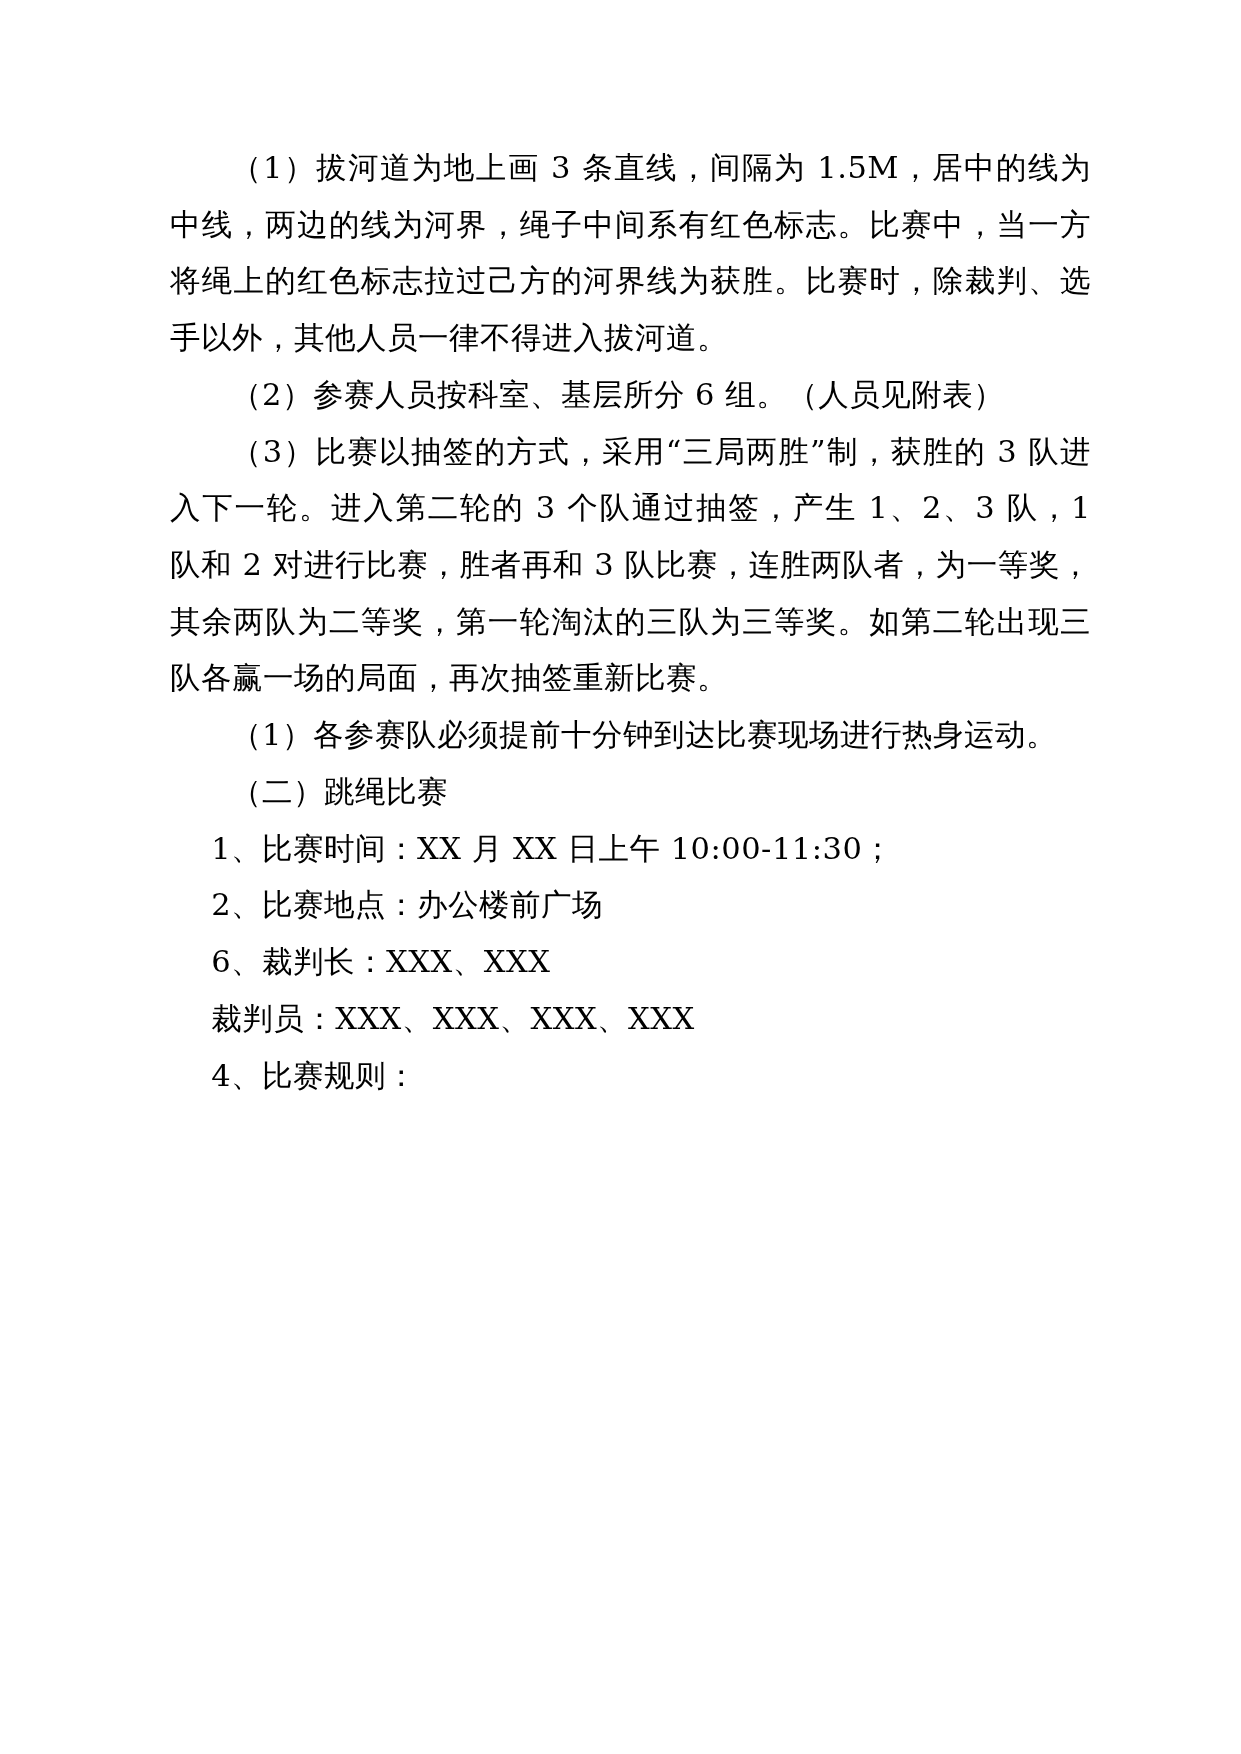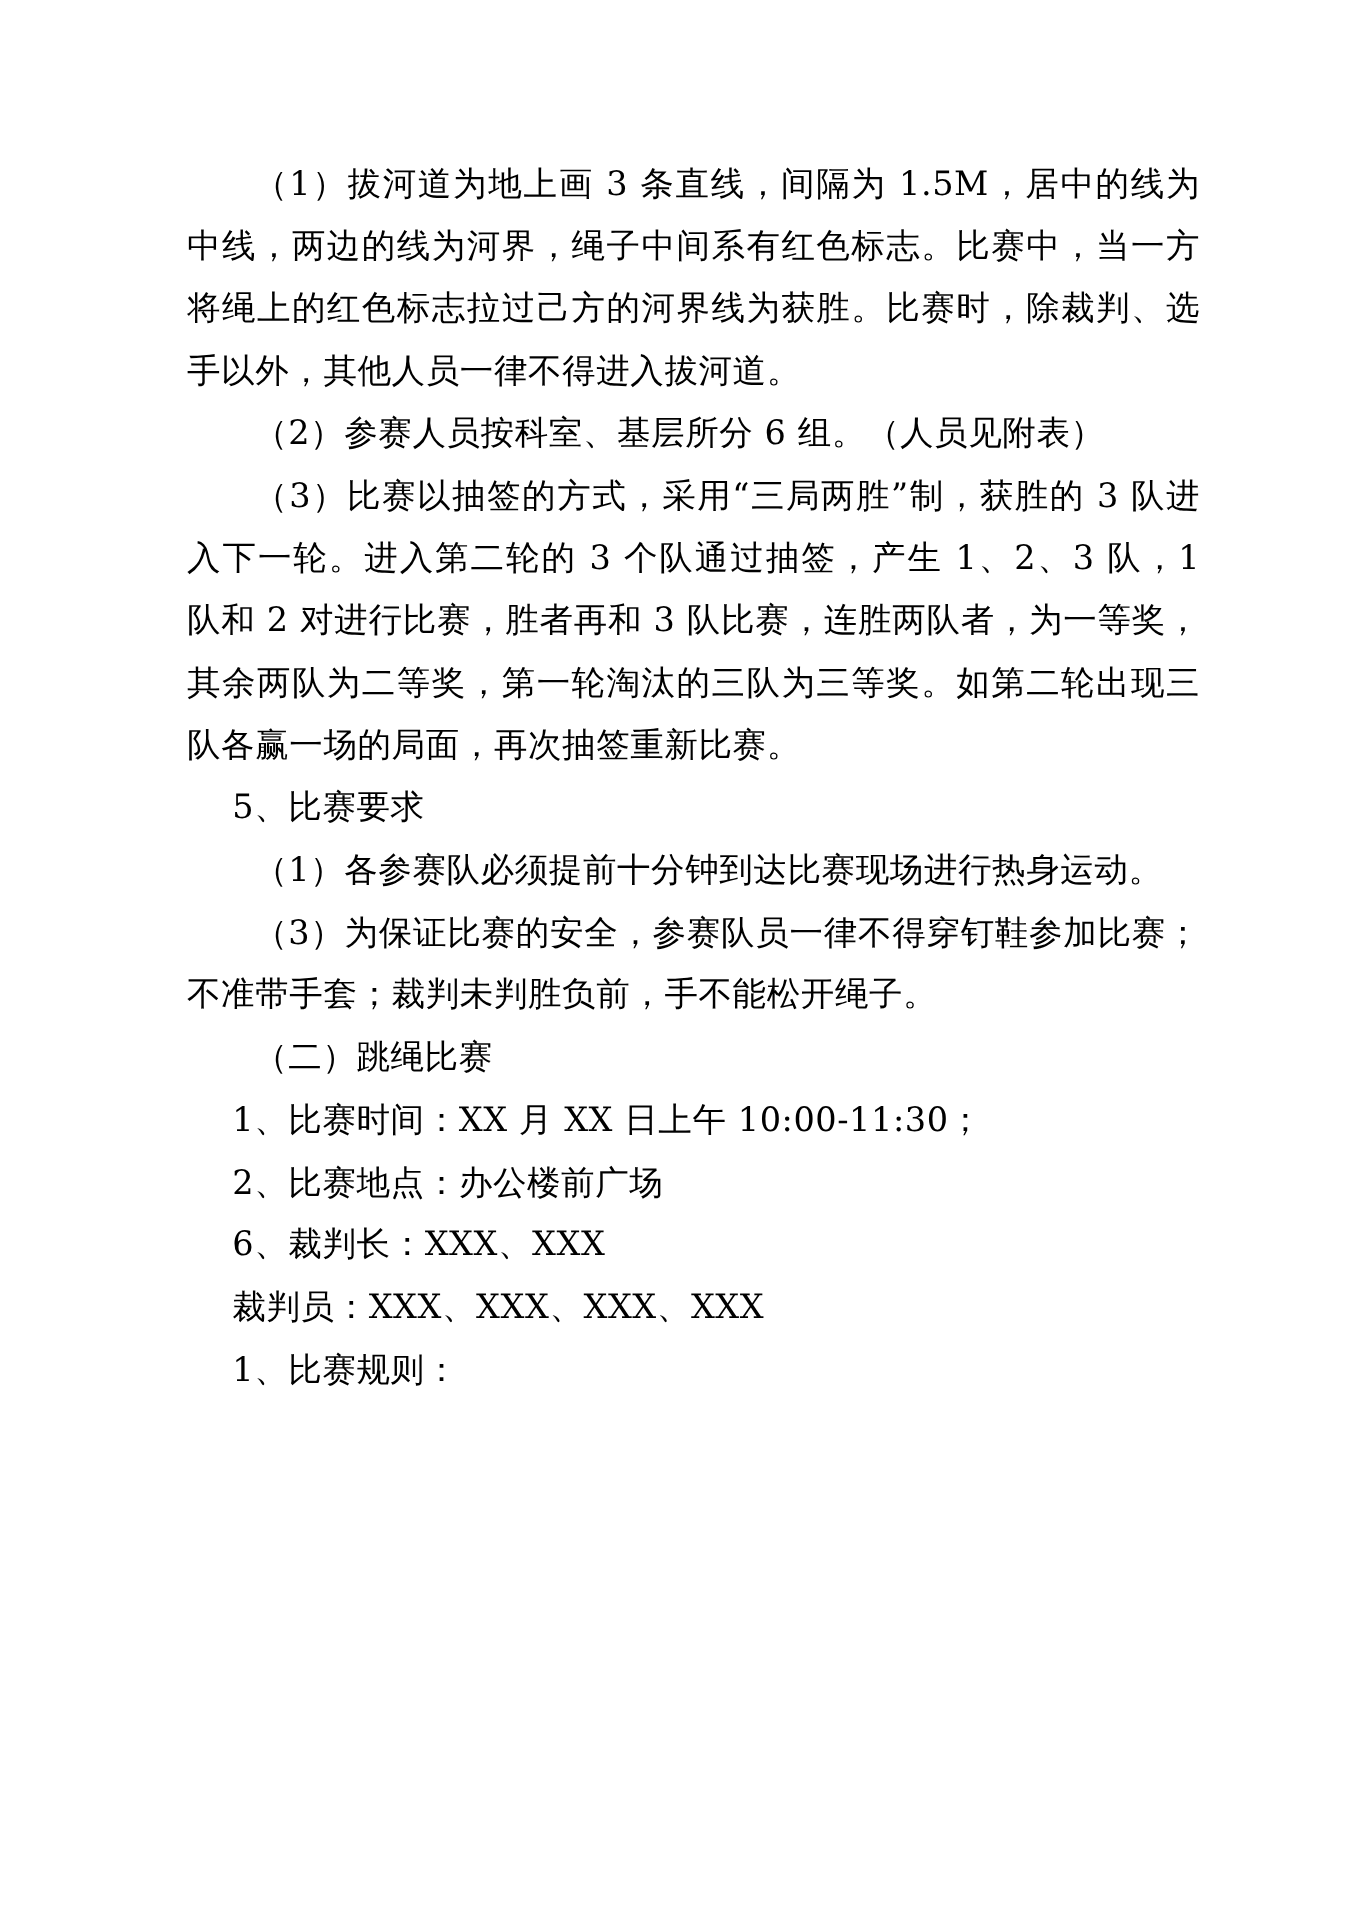--- a/index.html
+++ b/index.html
@@ -38,23 +38,21 @@
   }
 </style>
 </head>
 <body>
 
 <div class="page">
   <div class="doc-body">
     <p class="para">（1）拔河道为地上画 3 条直线，间隔为 1.5M，居中的线为中线，两边的线为河界，绳子中间系有红色标志。比赛中，当一方将绳上的红色标志拉过己方的河界线为获胜。比赛时，除裁判、选手以外，其他人员一律不得进入拔河道。</p>
     <p class="para">（2）参赛人员按科室、基层所分 6 组。（人员见附表）</p>
     <p class="para">（3）比赛以抽签的方式，采用“三局两胜”制，获胜的 3 队进入下一轮。进入第二轮的 3 个队通过抽签，产生 1、2、3 队，1 队和 2 对进行比赛，胜者再和 3 队比赛，连胜两队者，为一等奖，其余两队为二等奖，第一轮淘汰的三队为三等奖。如第二轮出现三队各赢一场的局面，再次抽签重新比赛。</p>
-    <p class="para noindent">5、比赛要求</p>
     <p class="para">（1）各参赛队必须提前十分钟到达比赛现场进行热身运动。</p>
-    <p class="para">（3）为保证比赛的安全，参赛队员一律不得穿钉鞋参加比赛；不准带手套；裁判未判胜负前，手不能松开绳子。</p>
     <p class="para">（二）跳绳比赛</p>
     <p class="para noindent">1、比赛时间：XX 月 XX 日上午 10:00-11:30；</p>
     <p class="para noindent">2、比赛地点：办公楼前广场</p>
     <p class="para noindent">6、裁判长：XXX、XXX</p>
     <p class="para noindent">裁判员：XXX、XXX、XXX、XXX</p>
-    <p class="para noindent">1、比赛规则：</p>
+    <p class="para noindent">4、比赛规则：</p>
   </div>
 </div>
 
 </body></html>

